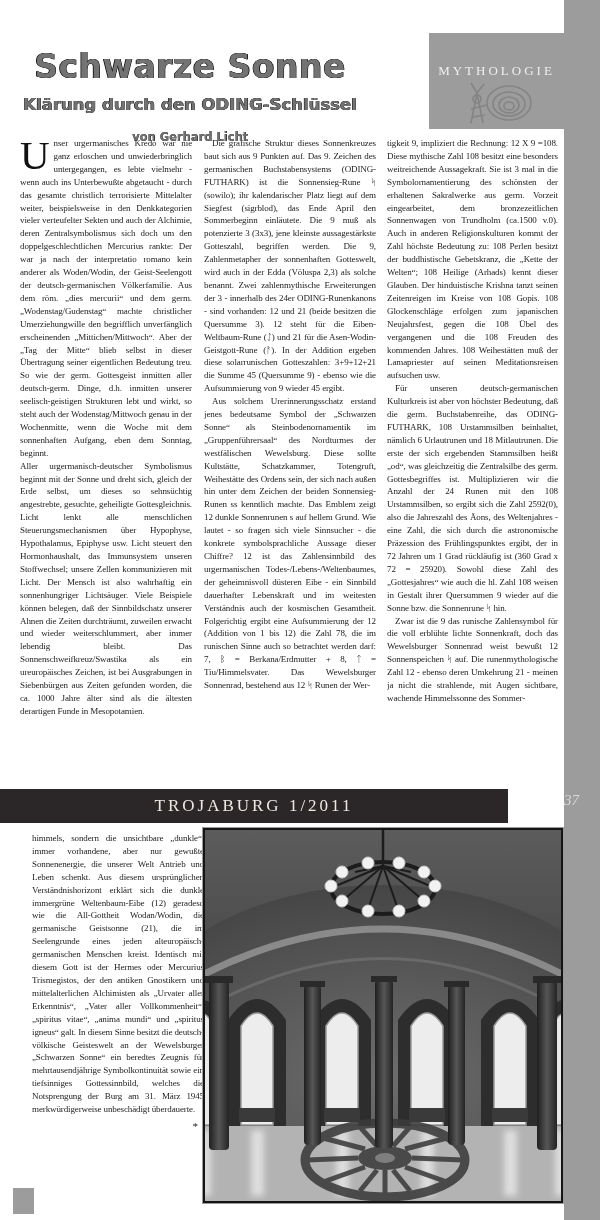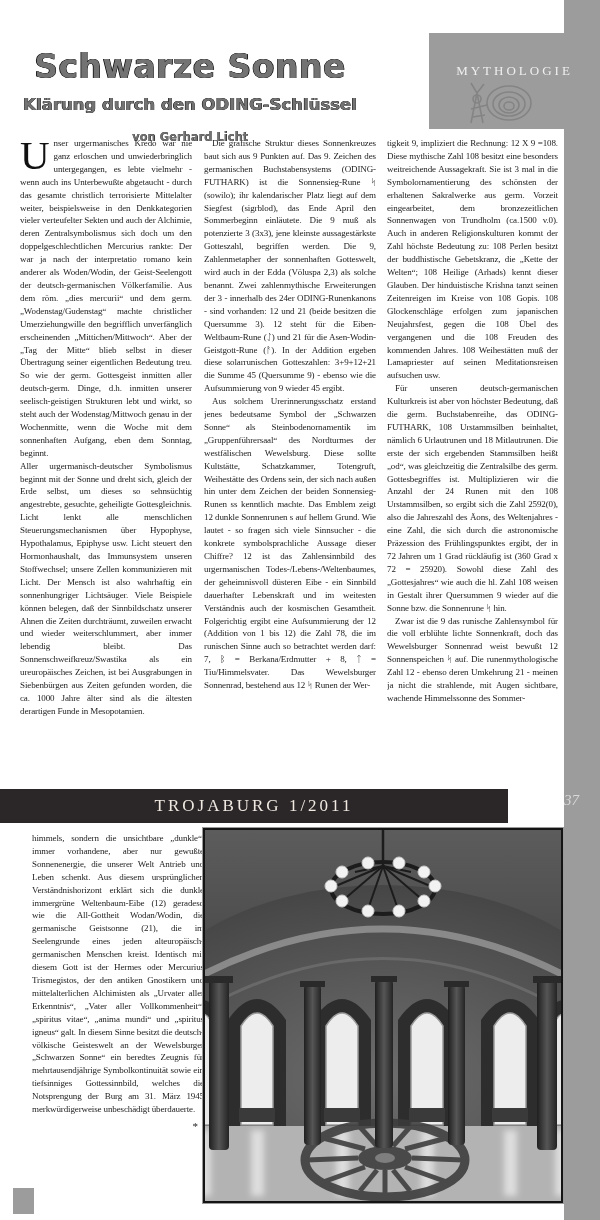--- a/index.html
+++ b/index.html
@@ -1,21 +1,21 @@
 <!DOCTYPE html>
 <html><head>
 <meta charset="utf-8">
 <style>
   html,body{margin:0;padding:0;background:#e8e8e8;}
   #page{position:relative;width:600px;height:1220px;background:#ffffff;overflow:hidden;
         font-family:"Liberation Serif","DejaVu Serif",serif;color:#1c1c1c;}
   
   .side-strip{position:absolute;right:0;top:0;width:36px;height:1220px;background:#9c9c9c;}
   
-  .cat-box{position:absolute;left:429px;top:33px;width:135px;height:96px;background:#9c9c9c;padding-left:36px;}
+  .cat-box{position:absolute;left:429px;top:33px;width:135px;height:96px;background:#9c9c9c;}
   .cat-label{position:absolute;left:0;right:0;top:30px;text-align:center;color:#efefef;
              font-size:13px;letter-spacing:3px;font-family:"Liberation Serif",serif;}
   .cat-ornament{position:absolute;left:28px;top:46px;}
   
   .head{position:absolute;left:0px;top:30px;width:380px;text-align:center;color:#737373;
         font-family:"DejaVu Sans","Liberation Sans",sans-serif;margin-top:17px;}
   .title{font-size:33px;font-weight:bold;letter-spacing:.5px;
          text-shadow:.6px 0 #000,-.6px 0 #000,0 .4px #000;}
   .subtitle{margin-top:9px;font-size:16.5px;font-weight:bold;
             text-shadow:.4px 0 #000,-.4px 0 #000;}

